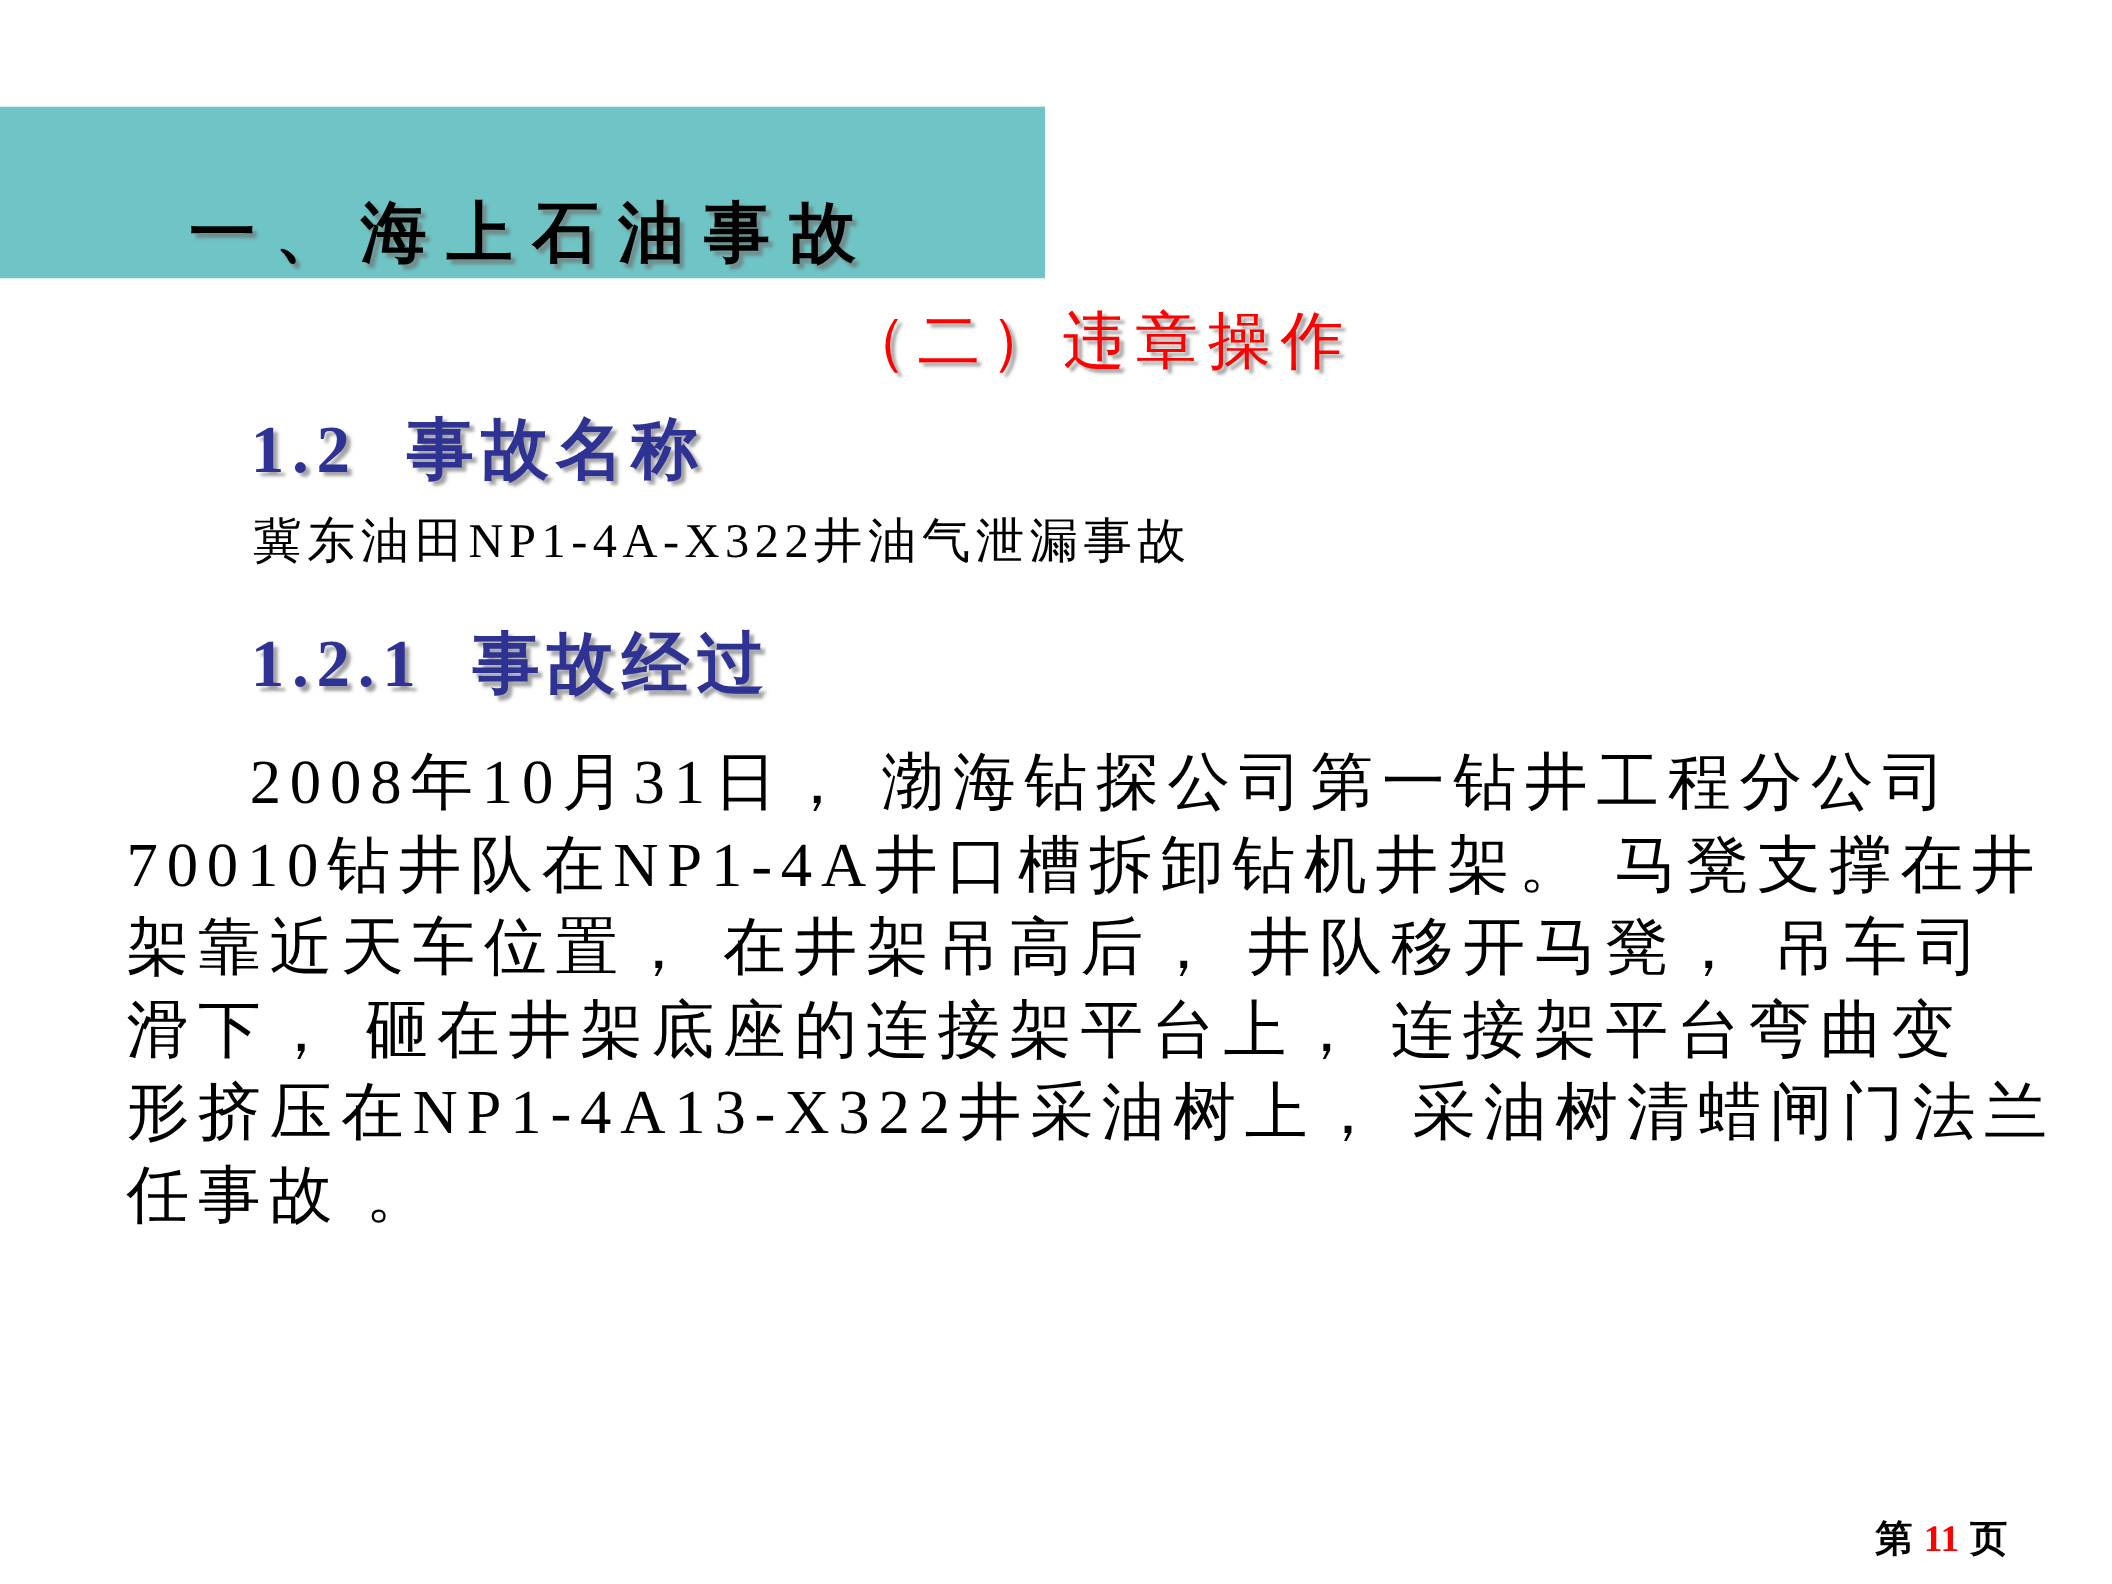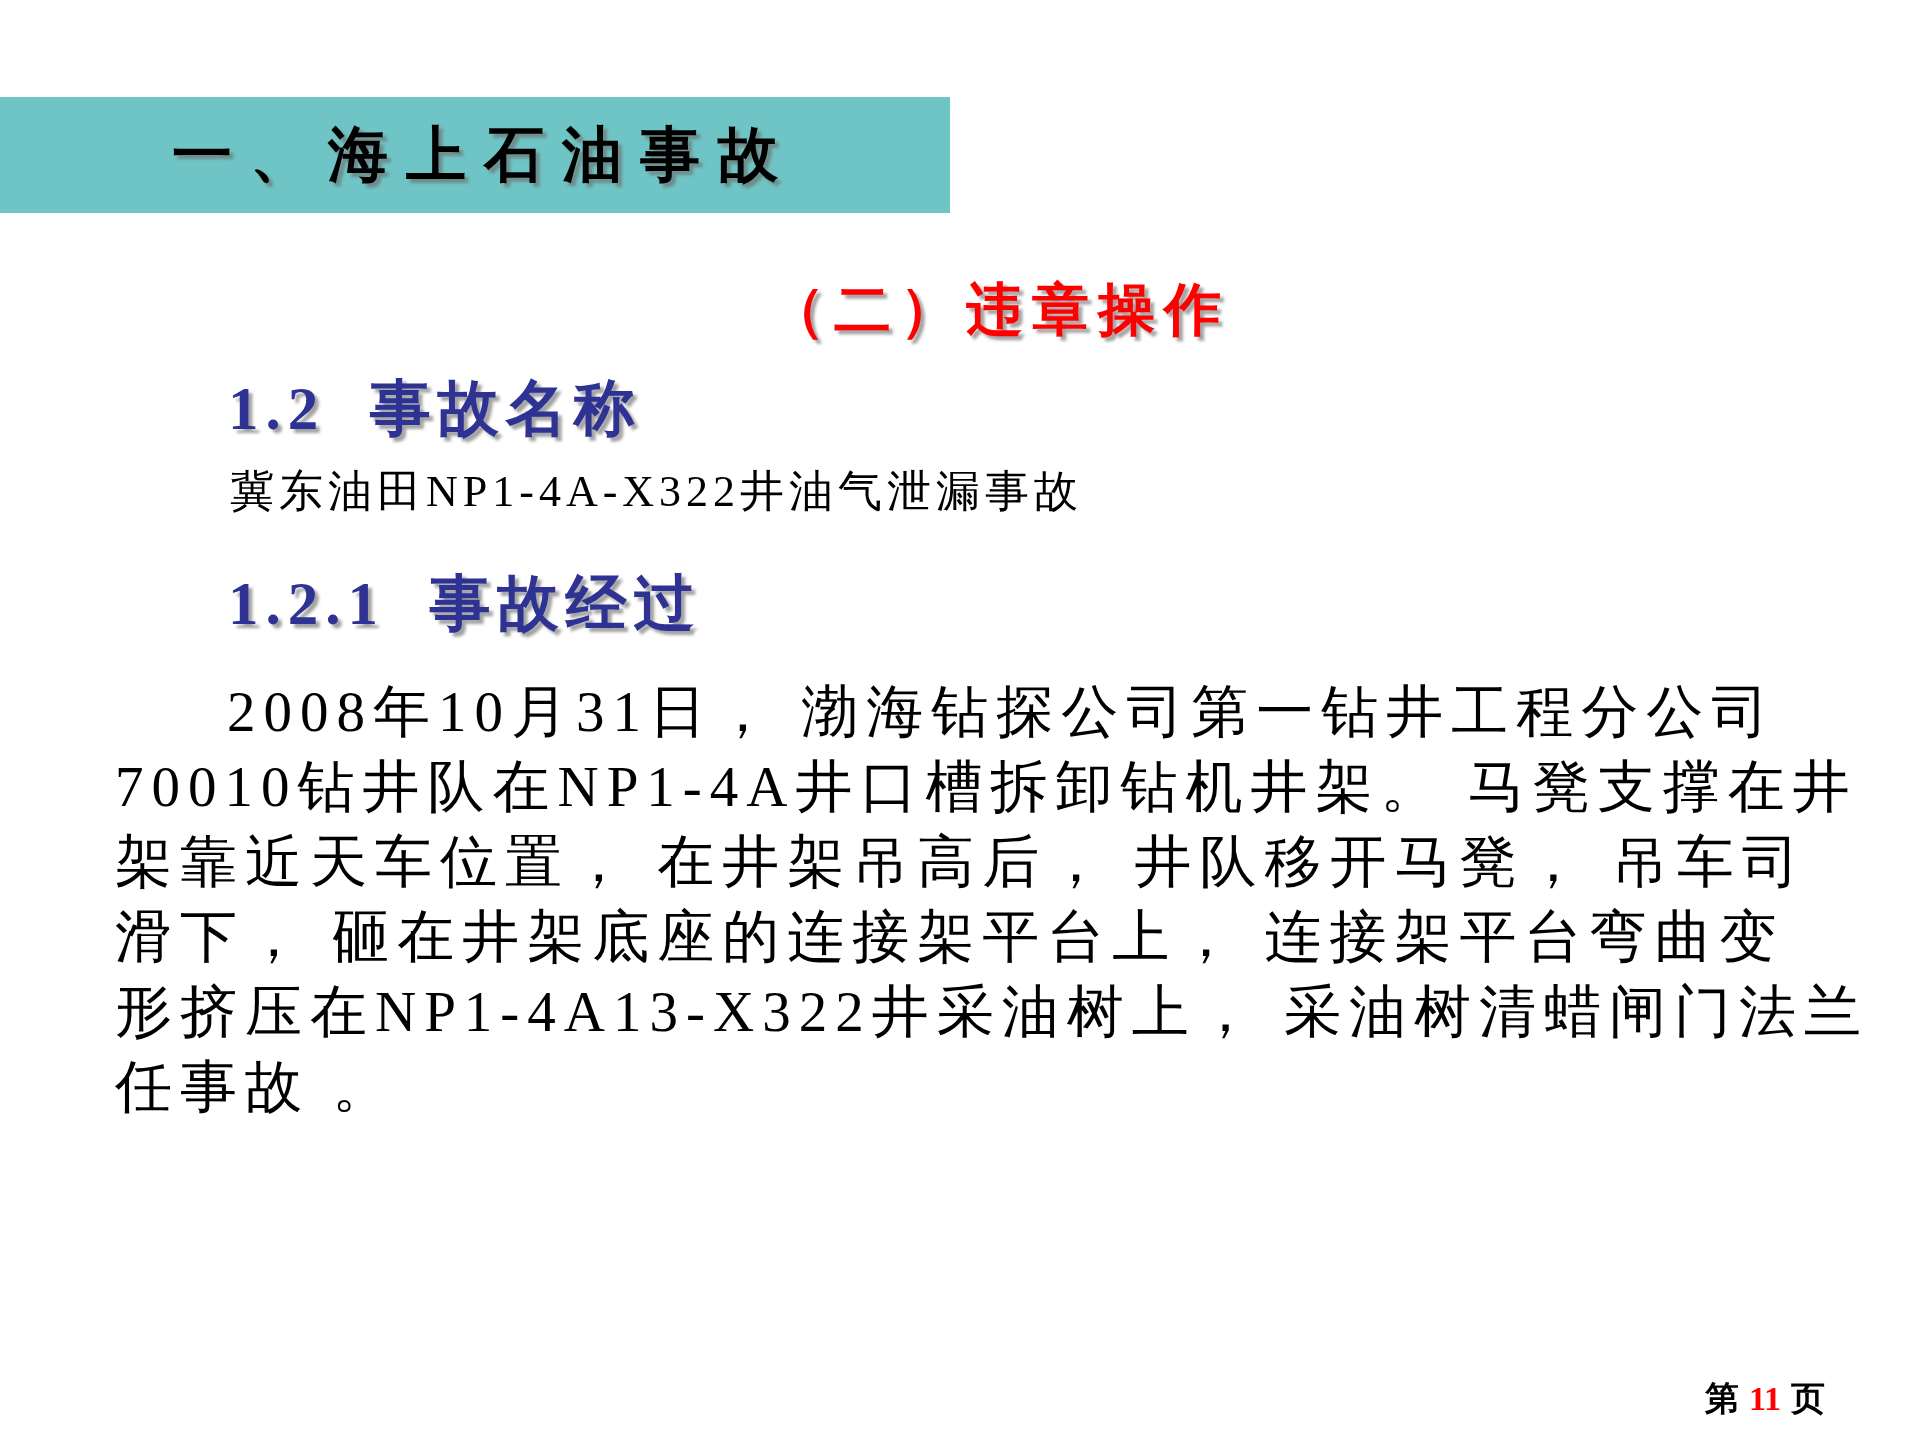--- a/index.html
+++ b/index.html
@@ -15,44 +15,44 @@
     overflow: hidden;
     font-family: "Liberation Serif", "DejaVu Serif", serif;
     color: #000000;
   }
   
   .title-bar {
     position: absolute;
     top: 97px;
     left: 0;
     width: 950px;
-    height: 116px;
+    height: 156px;
     background: #6FC5C5;
     display: flex;
-    align-items: center;
+    align-items: flex-end;
     box-sizing: border-box;
     padding-left: 172px;
   }
   .title-bar h1 {
     margin: 0;
     font-size: 60px;
     font-weight: bold;
     letter-spacing: 18px;
     white-space: pre;
     color: #000000;
     text-shadow: 4px 4px 3px rgba(110,110,110,0.65);
   }
   
   .red-subtitle {
     position: absolute;
     top: 272px;
     left: 768px;
     margin: 0;
     font-size: 57px;
-    font-weight: bold;
+    font-weight: normal;
     letter-spacing: 9px;
     white-space: pre;
     color: #FF0000;
     text-shadow: 4px 4px 3px rgba(140,140,140,0.8);
   }
   
   .blue-heading {
     position: absolute;
     margin: 0;
     left: 228px;

